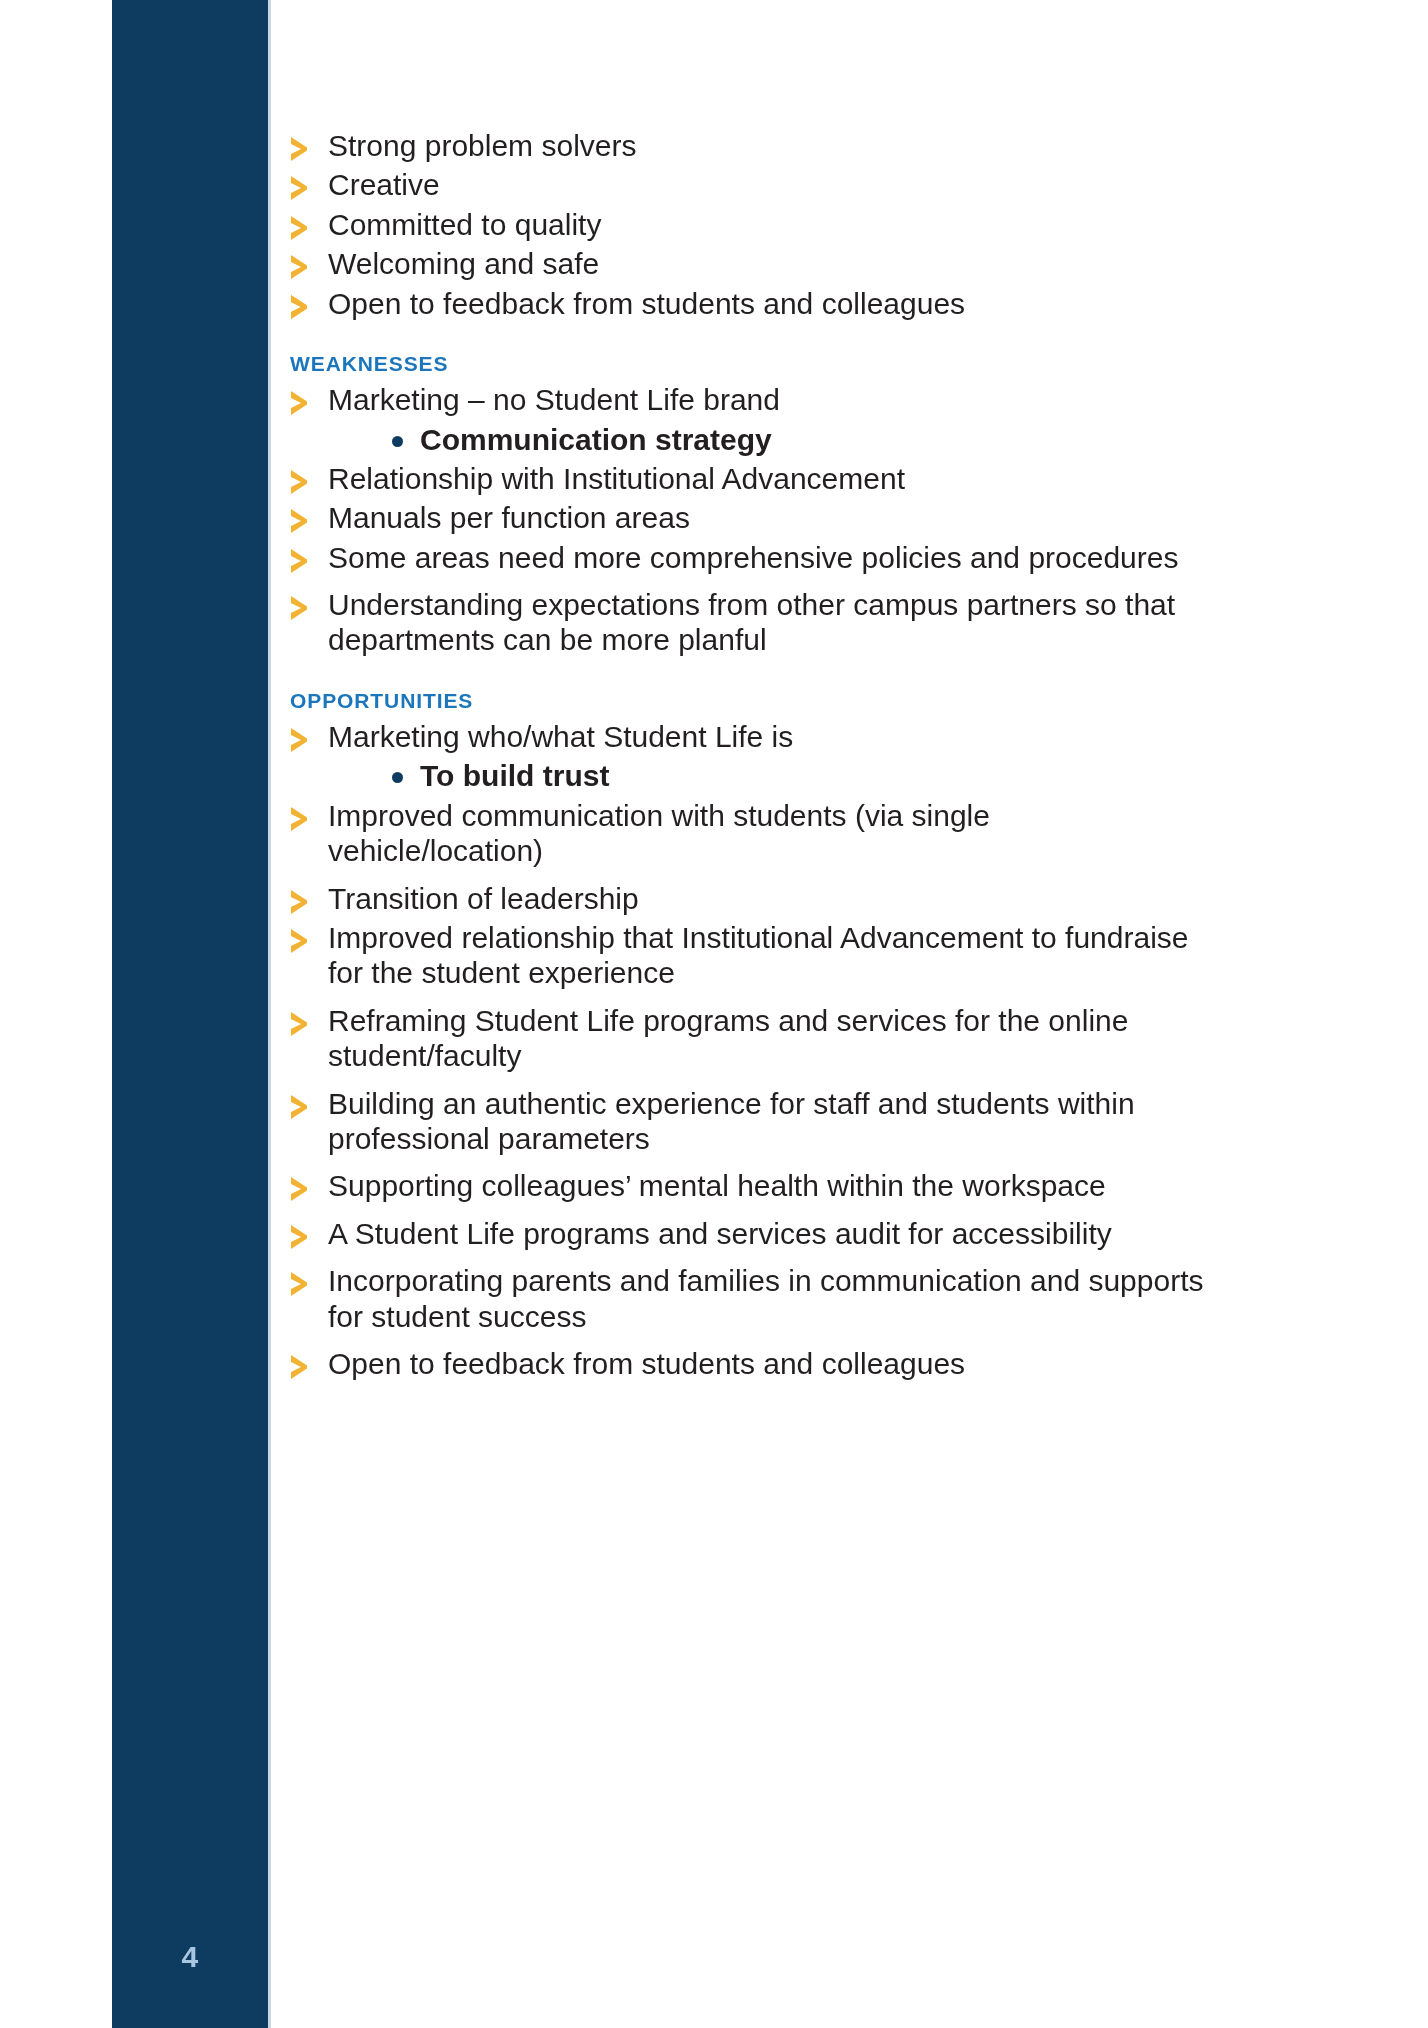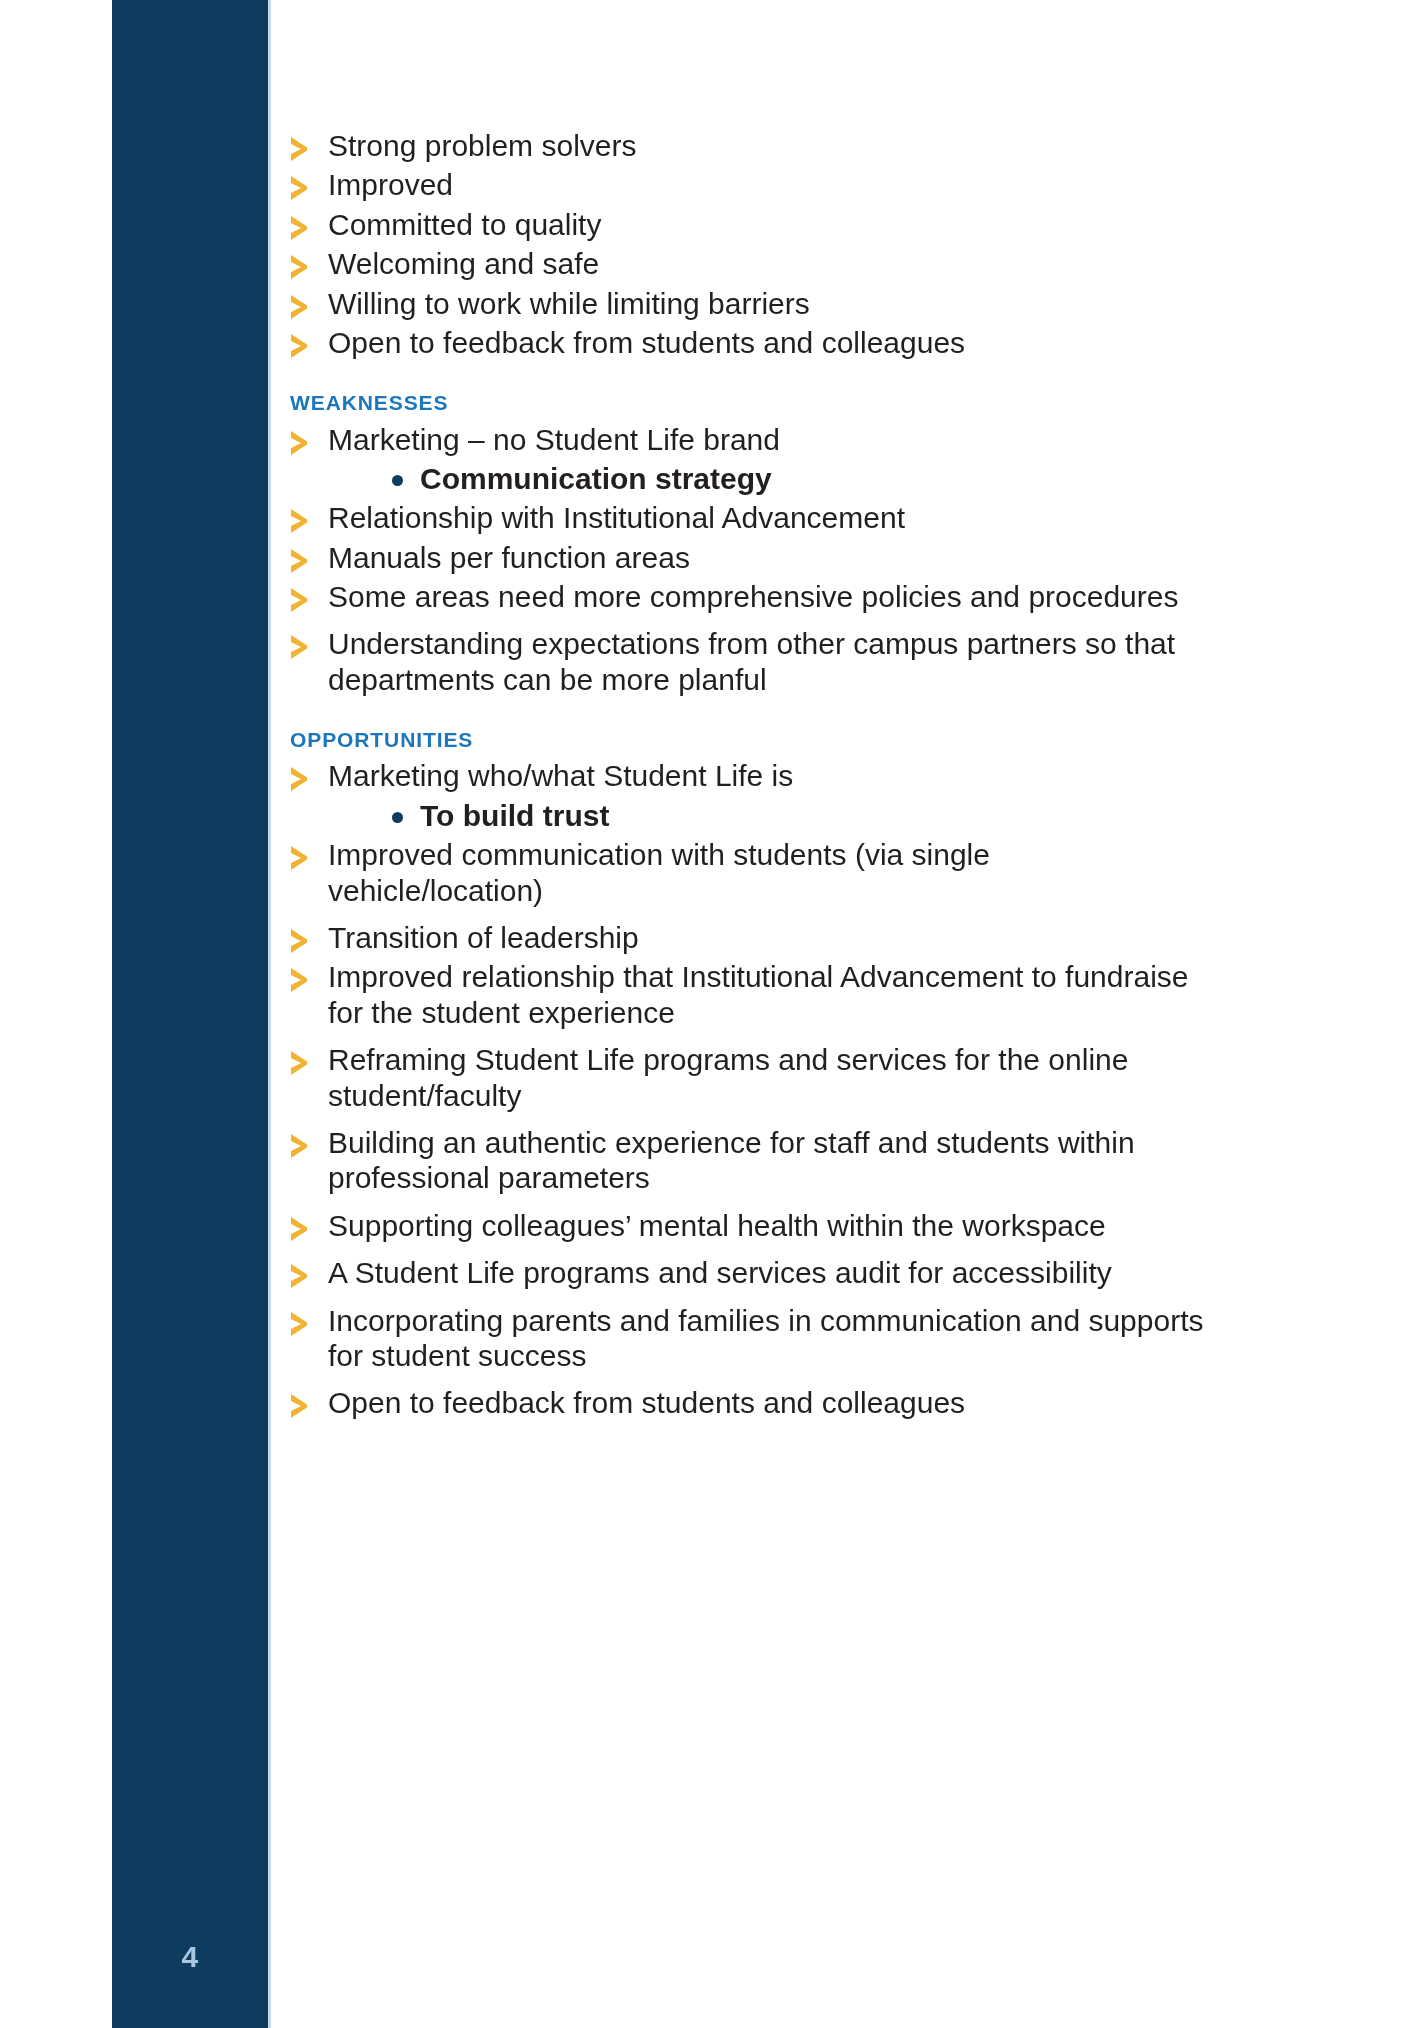--- a/index.html
+++ b/index.html
@@ -127,36 +127,36 @@
 
   <div class="bullet"><span class="chev">
           <svg viewBox="0 0 22 26" xmlns="http://www.w3.org/2000/svg">
             <path d="M3 1 L3 8 L13 13 L3 18 L3 25 L19 14.5 L19 11.5 Z" fill="#f2b233"></path>
           </svg>
         </span><span>Strong problem solvers</span></div>
       <div class="bullet"><span class="chev">
           <svg viewBox="0 0 22 26" xmlns="http://www.w3.org/2000/svg">
             <path d="M3 1 L3 8 L13 13 L3 18 L3 25 L19 14.5 L19 11.5 Z" fill="#f2b233"></path>
           </svg>
-        </span><span>Improved</span></div>
+        </span><span>Creative</span></div>
       <div class="bullet"><span class="chev">
           <svg viewBox="0 0 22 26" xmlns="http://www.w3.org/2000/svg">
             <path d="M3 1 L3 8 L13 13 L3 18 L3 25 L19 14.5 L19 11.5 Z" fill="#f2b233"></path>
           </svg>
         </span><span>Committed to quality</span></div>
       <div class="bullet"><span class="chev">
           <svg viewBox="0 0 22 26" xmlns="http://www.w3.org/2000/svg">
             <path d="M3 1 L3 8 L13 13 L3 18 L3 25 L19 14.5 L19 11.5 Z" fill="#f2b233"></path>
           </svg>
         </span><span>Welcoming and safe</span></div>
       <div class="bullet"><span class="chev">
           <svg viewBox="0 0 22 26" xmlns="http://www.w3.org/2000/svg">
             <path d="M3 1 L3 8 L13 13 L3 18 L3 25 L19 14.5 L19 11.5 Z" fill="#f2b233"></path>
           </svg>
-        </span><span>Willing to work while limiting barriers</span></div>
+        </span></div>
       <div class="bullet"><span class="chev">
           <svg viewBox="0 0 22 26" xmlns="http://www.w3.org/2000/svg">
             <path d="M3 1 L3 8 L13 13 L3 18 L3 25 L19 14.5 L19 11.5 Z" fill="#f2b233"></path>
           </svg>
         </span><span>Open to feedback from students and colleagues</span></div>
       <div class="section-head">WEAKNESSES</div>
       <div class="bullet"><span class="chev">
           <svg viewBox="0 0 22 26" xmlns="http://www.w3.org/2000/svg">
             <path d="M3 1 L3 8 L13 13 L3 18 L3 25 L19 14.5 L19 11.5 Z" fill="#f2b233"></path>
           </svg>

